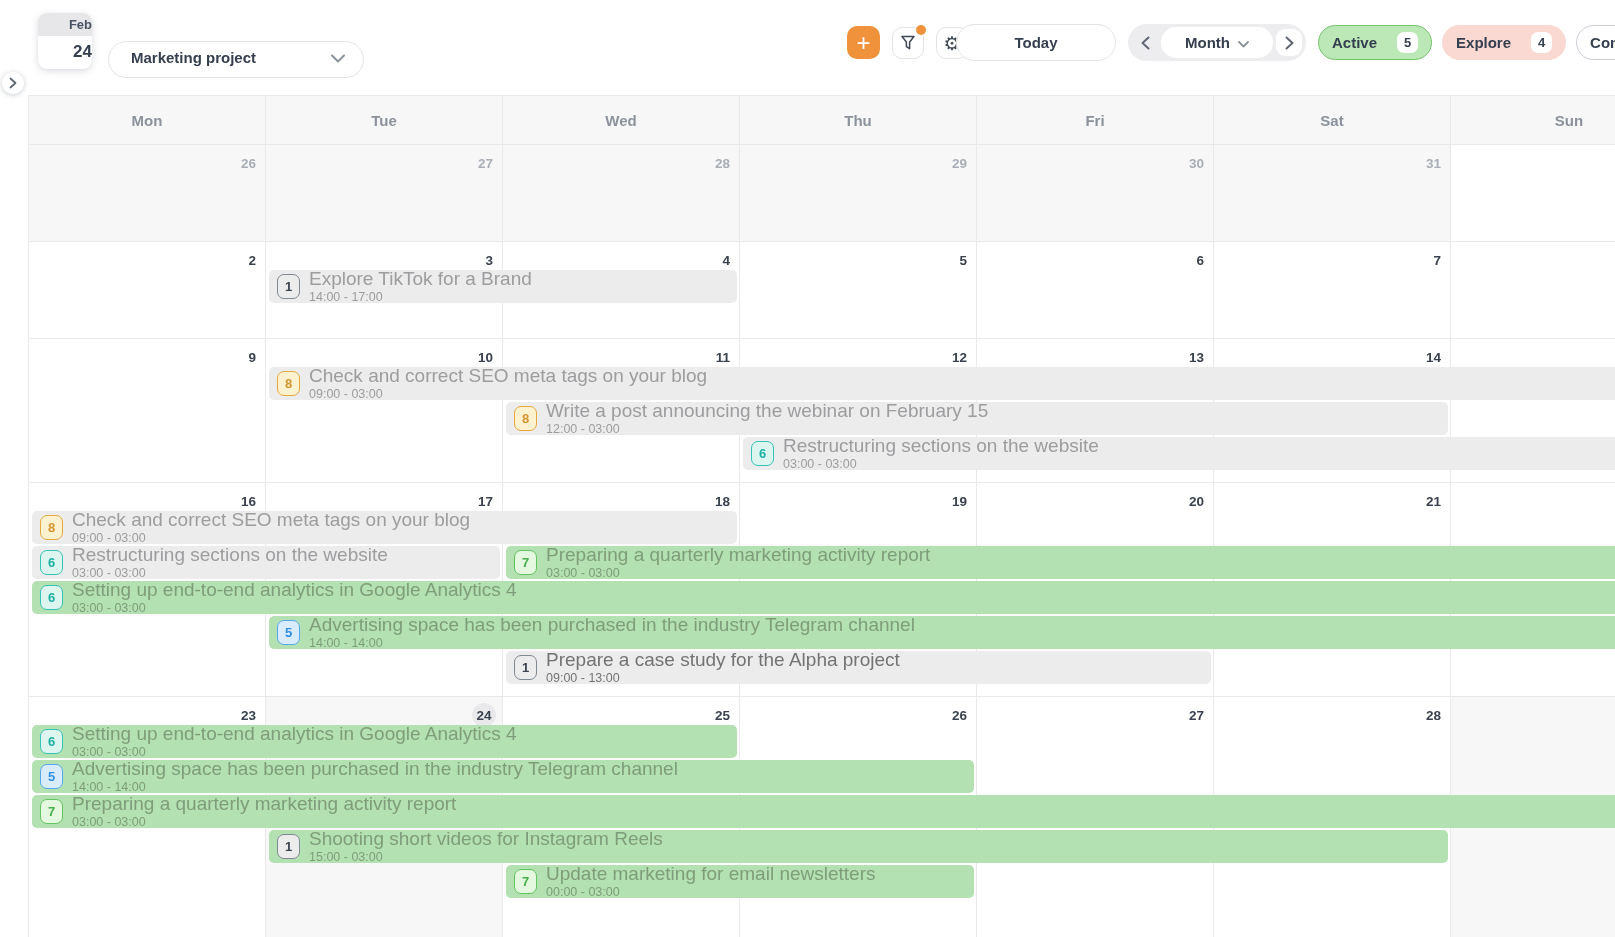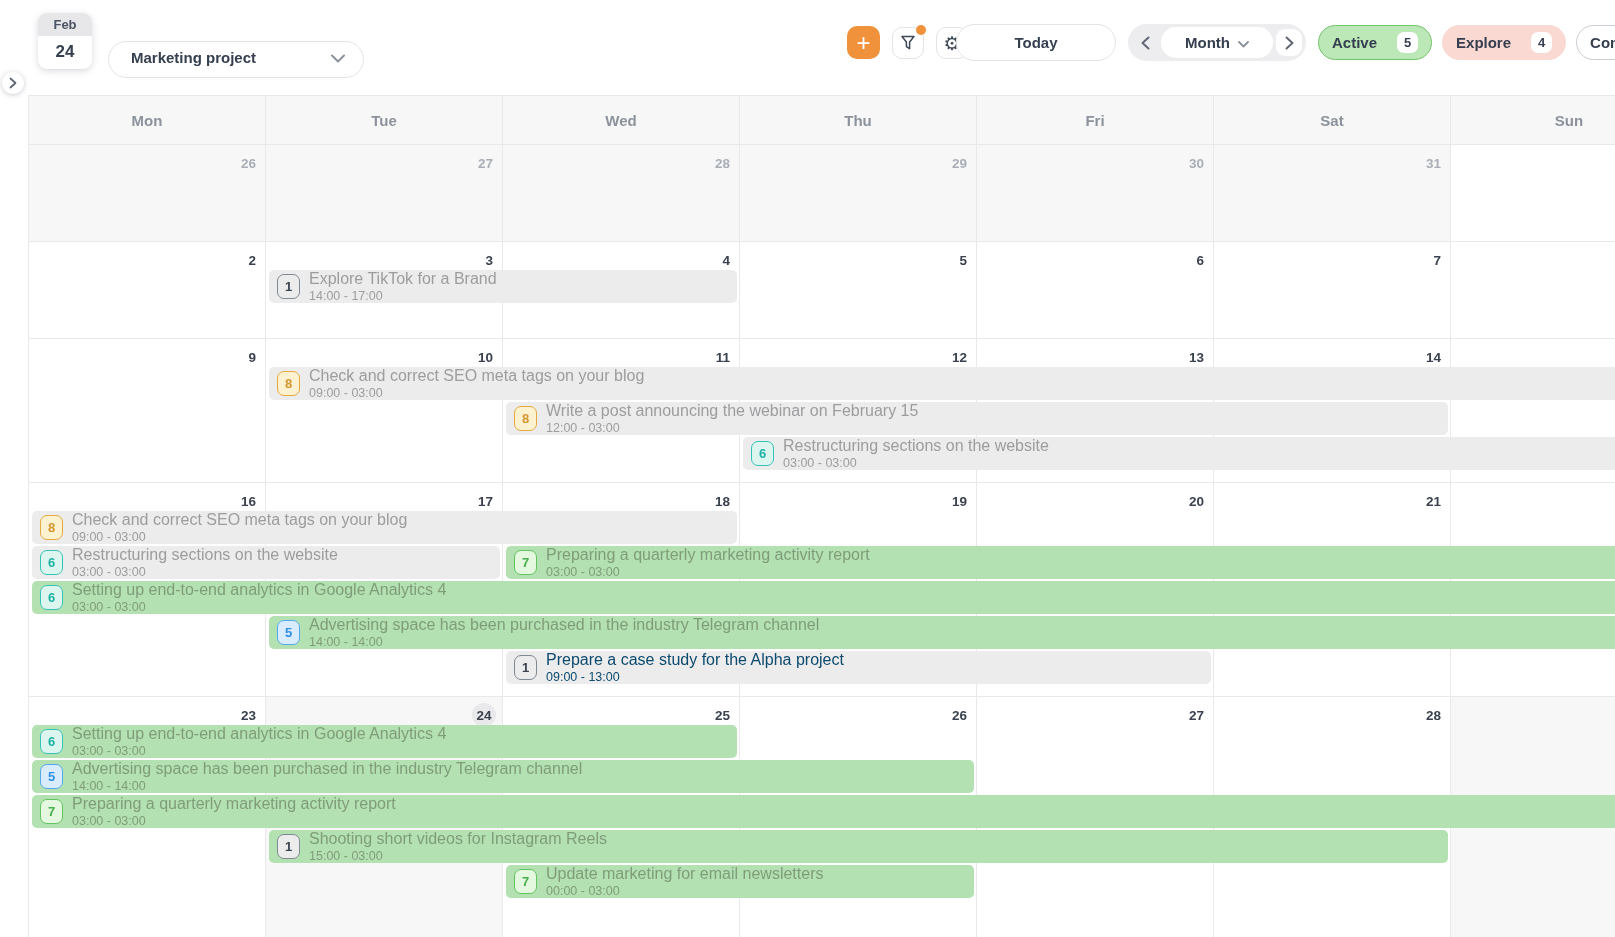--- a/index.html
+++ b/index.html
@@ -8,21 +8,21 @@
     --graytext:#9aa0a8;
     --btnborder:#e4e4e8;
   }
   *{box-sizing:border-box;margin:0;padding:0;font-family:"Liberation Sans",sans-serif;}
   html,body{width:1615px;height:937px;overflow:hidden;background:#fff;position:relative;}
   .hairline{position:absolute;top:2px;left:0;width:100%;height:1px;background:#ececef;}
 
   
   .topbar{position:absolute;top:0;left:0;width:1615px;height:92px;background:#fff;}
   .date-widget{position:absolute;left:38px;top:13px;width:54px;height:56px;border-radius:9px;
-    box-shadow:0 2px 7px rgba(40,50,70,.18);background:#fff;overflow:hidden;text-align:center;}
+    box-shadow:0 2px 7px rgba(40,50,70,.18);background:#fff;overflow:hidden;text-align:right;}
   .dw-month{height:23px;background:#e7e7e9;color:#4b5462;font-size:13px;font-weight:700;line-height:23px;}
   .dw-day{height:33px;color:var(--dark);font-size:17px;font-weight:700;line-height:31px;}
 
   .pill-btn{position:absolute;background:#fff;border:1px solid var(--btnborder);border-radius:19px;
     display:flex;align-items:center;color:var(--dark);font-size:15px;font-weight:600;cursor:pointer;}
   .project-select{left:108px;top:41px;width:256px;height:37px;padding:0 18px 4px 22px;justify-content:space-between;}
   .today-btn{left:956px;top:24px;width:160px;height:37px;justify-content:center;}
 
   .sq-btn{position:absolute;top:27px;width:32px;height:32px;border-radius:10px;background:#fff;
     border:1px solid var(--btnborder);display:flex;align-items:center;justify-content:center;cursor:pointer;}
@@ -63,21 +63,21 @@
   .cell.today{background:#f7f7f8;}
   .date-num{position:absolute;top:6px;right:9px;font-size:13.5px;font-weight:600;color:#39424e;
     min-width:24px;height:24px;display:flex;align-items:center;justify-content:flex-end;}
   .outside .date-num{color:#a9aeb6;}
   .date-num.circled{justify-content:center;background:#e9e9eb;border-radius:50%;right:6px;}
 
   .event-bar{position:absolute;height:33px;border-radius:5px;display:flex;align-items:center;cursor:pointer;}
   .ev-badge{flex:none;width:23px;height:25px;border-radius:7px;border:1.5px solid;display:flex;
     align-items:center;justify-content:center;font-size:13px;font-weight:700;margin:0 9px 0 8px;background:#fff;}
   .ev-text{line-height:1;overflow:hidden;white-space:nowrap;}
-  .ev-title{font-size:16px;margin-bottom:3px;}
+  .ev-title{font-size:19px;margin-bottom:3px;}
   .ev-time{font-size:12.5px;}
 </style>
 </head>
 <body>
 
 <div class="hairline"></div>
 
 <div class="topbar">
 
   <div class="date-widget">
@@ -309,21 +309,21 @@
         </div>
         <div class="event-bar" style="left: 240px; width: 1419px; top: 133px; background: rgb(180, 225, 177); border-bottom-right-radius: 0px; border-top-right-radius: 0px;">
           <span class="ev-badge" style="background: rgb(217, 236, 253); border-color: rgb(85, 167, 239); color: rgb(47, 142, 229);">5</span>
           <span class="ev-text" style="color: rgb(127, 157, 123);">
             <div class="ev-title">Advertising space has been purchased in the industry Telegram channel</div>
             <div class="ev-time">14:00 - 14:00</div>
           </span>
         </div>
         <div class="event-bar" style="left: 477px; width: 705px; top: 168px; background: rgb(236, 236, 236);">
           <span class="ev-badge" style="background: rgb(236, 236, 236); border-color: rgb(128, 136, 147); color: rgb(59, 67, 80);">1</span>
-          <span class="ev-text" style="color: #0c4a6e;">
+          <span class="ev-text" style="color: #737373;">
             <div class="ev-title">Prepare a case study for the Alpha project</div>
             <div class="ev-time">09:00 - 13:00</div>
           </span>
         </div>
       </div>
       <div class="week" style="height: 245px;">
         <div class="cell">
           <span class="date-num">23</span>
         </div>
         <div class="cell today">

